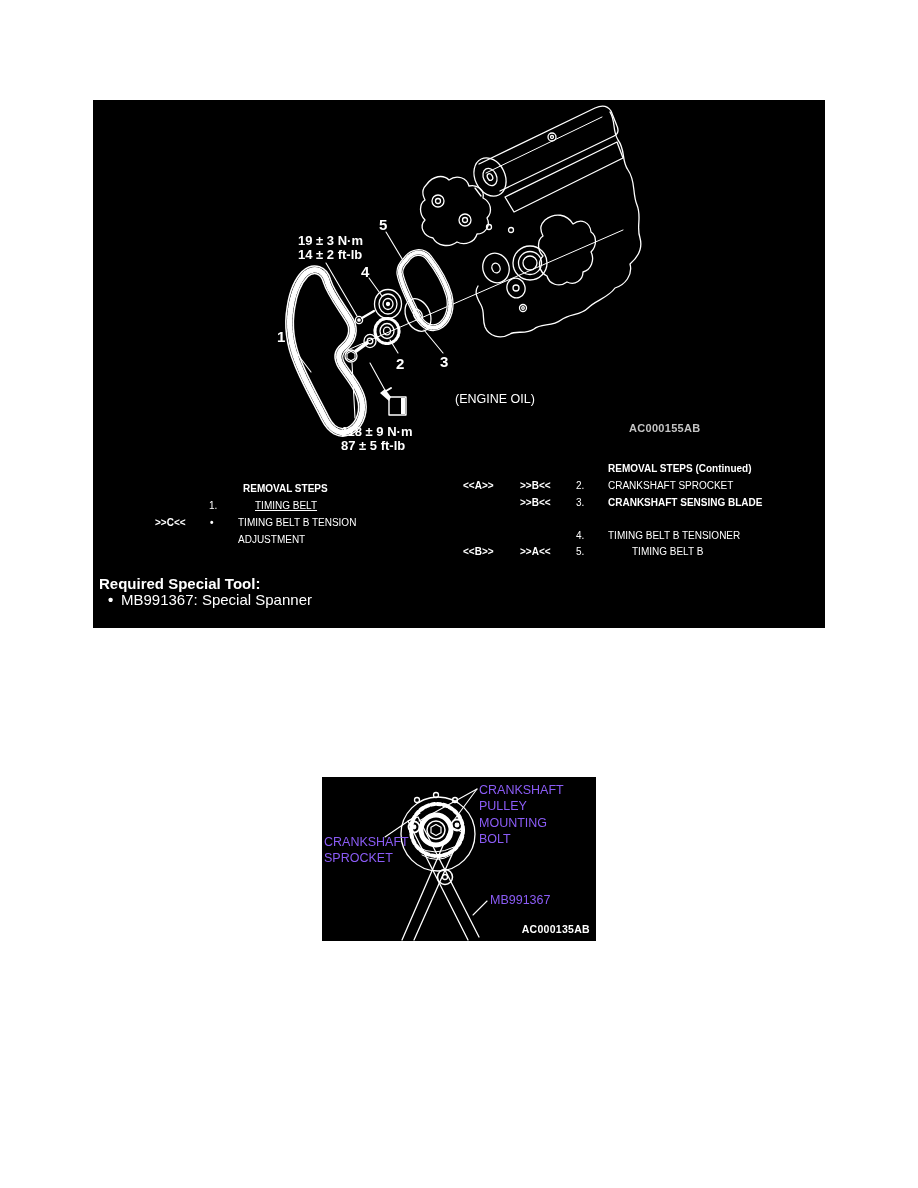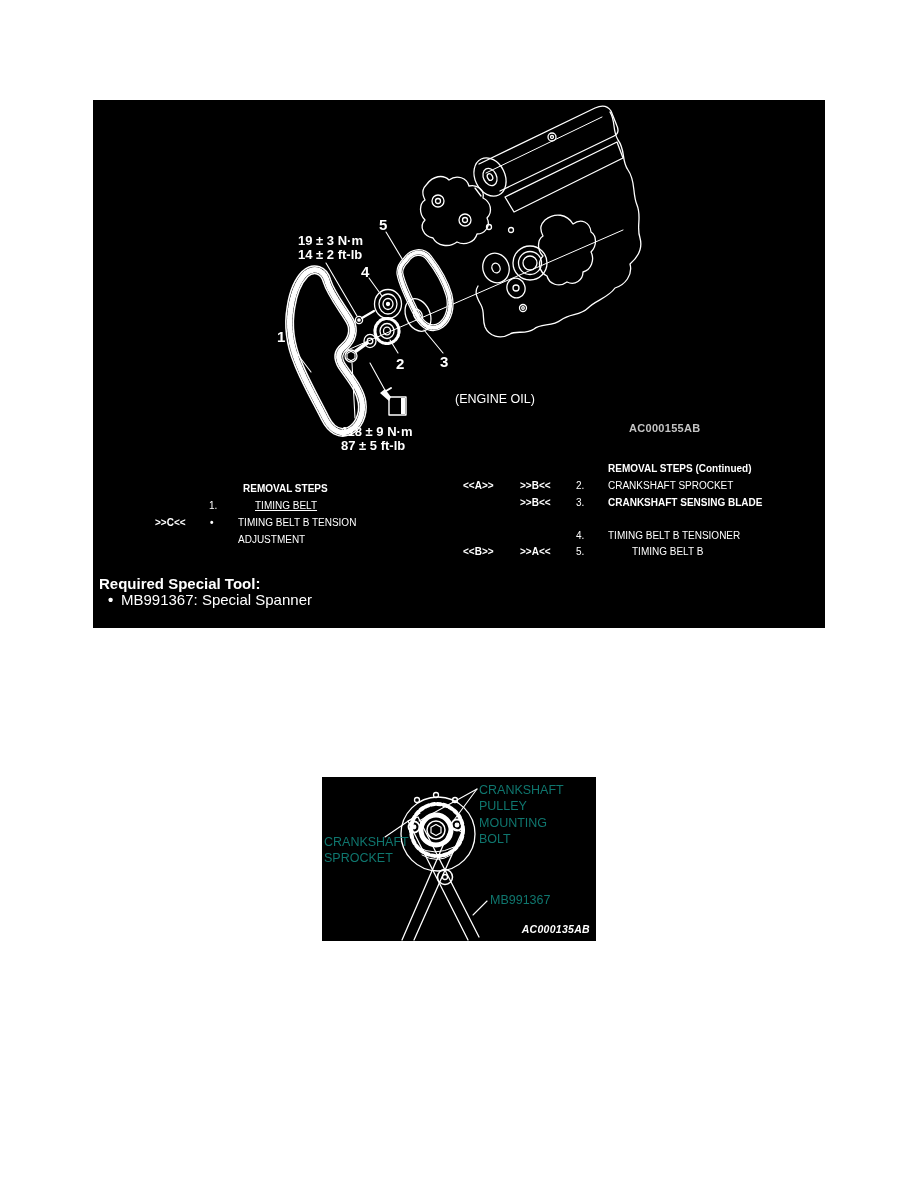--- a/index.html
+++ b/index.html
@@ -9,24 +9,24 @@
   #fig1{left:93px;top:100px;width:732px;height:528px;}
   #fig2{left:322px;top:777px;width:274px;height:164px;}
   .fig svg{position:absolute;left:0;top:0;}
   .t{position:absolute;color:#ffffff;white-space:nowrap;line-height:1.15;}
   .b{font-weight:bold;}
   .steps{font-size:10px;line-height:16.5px;}
   .wrap{white-space:normal;}
   .torque{font-size:13px;font-weight:bold;line-height:14px;}
   .plabel{font-size:15px;font-weight:bold;}
   .code1{font-size:11px;font-weight:bold;color:#c4c4c4;letter-spacing:.3px;}
-  .code2{font-size:10.5px;font-weight:bold;color:#ffffff;letter-spacing:.3px;font-style:italic;}
+  .code2{font-size:10.5px;font-weight:bold;color:#ffffff;letter-spacing:.3px;}
   .oil{font-size:12.5px;}
   .tool{font-size:15px;line-height:16px;}
-  .f2lab{font-size:12.5px;line-height:16.4px;color:#0f766e;}
+  .f2lab{font-size:12.5px;line-height:16.4px;color:#8b5cf6;}
 </style>
 </head>
 <body>
 
 <div id="page">
 
   <div id="fig1" class="fig">
     <svg width="732" height="528" viewBox="0 0 732 528">
       <g fill="none" stroke="#ffffff" stroke-width="1.3" stroke-linejoin="round" stroke-linecap="round">
 

